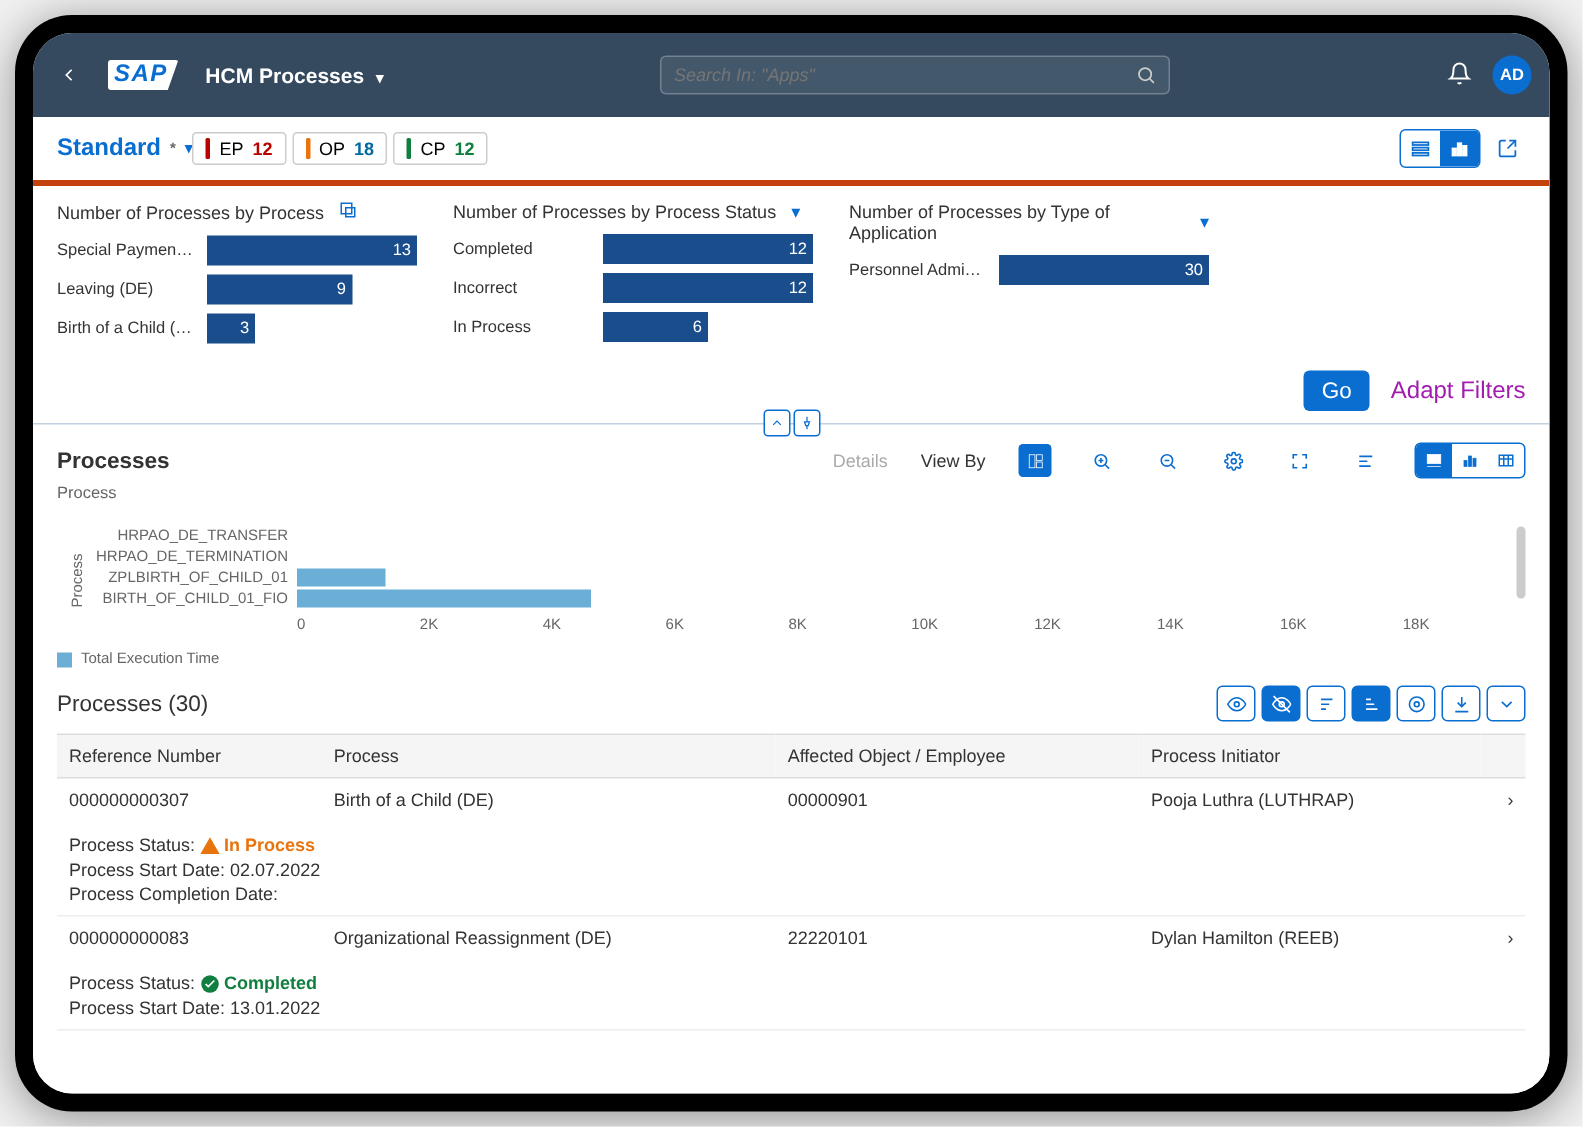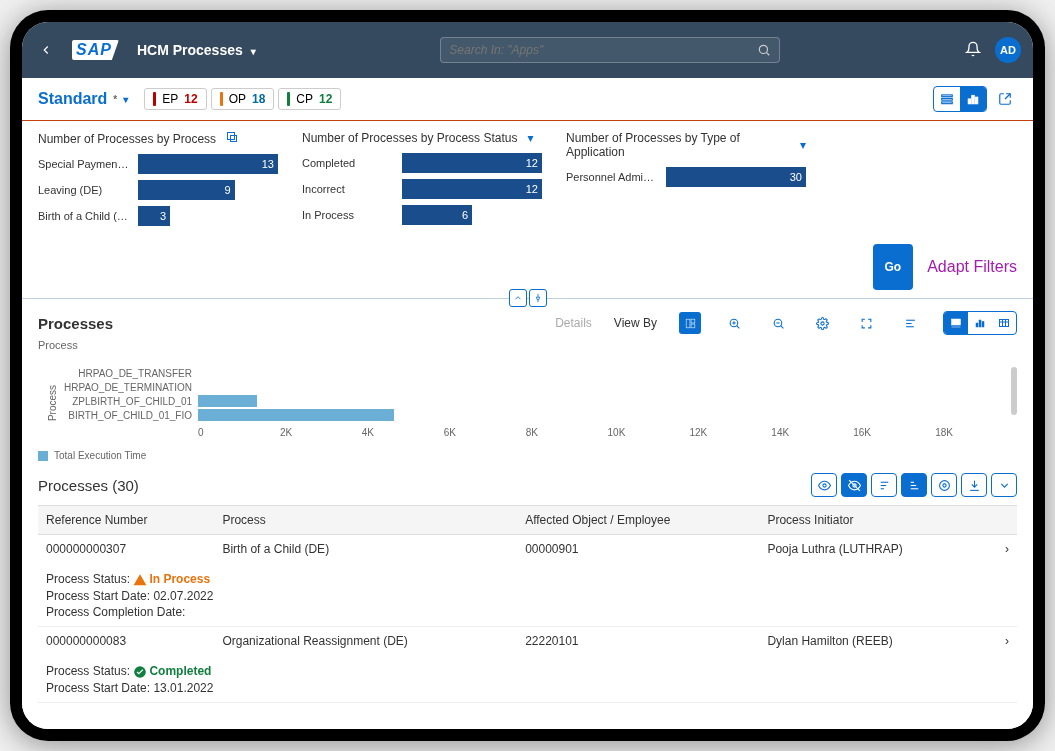--- a/index.html
+++ b/index.html
@@ -34,26 +34,26 @@
     border-radius:4px; display:flex; align-items:center; padding:0 8px; color:#ccc;
   }
   .search-box input { background:transparent;border:none;outline:none;color:#fff;font-style:italic;flex:1;font-size:12px;}
   .search-box svg{width:14px;height:14px;stroke:#ccc;}
   .shell-right { display:flex; align-items:center; gap:14px;}
   .bell svg{width:16px;height:16px;stroke:#fff;}
   .avatar {width:26px;height:26px;border-radius:50%;background:#0a6ed1;color:#fff;display:flex;align-items:center;justify-content:center;font-size:11px;font-weight:bold;}
   
   .content { flex:1; overflow-y:auto; background:#fff; }
   .toolbar {
-    display:flex;align-items:center;padding:8px 16px;border-bottom:1px solid #c2410c;
+    display:flex;align-items:center;padding:8px 16px;border-bottom:4px solid #c2410c;
   }
   .variant { color:#0a6ed1; font-size:16px; font-weight:600; display:flex;align-items:center;gap:6px;}
   .variant sup{color:#666;font-size:10px;}
   .variant .caret{font-size:10px;color:#0a6ed1;}
-  .chips { display:flex; gap:4px; margin-left:16px;text-align:right;}
+  .chips { display:flex; gap:4px; text-align:right;}
   .chip { border:1px solid #ccc; display:flex;align-items:center;padding:3px 8px;font-size:12px;border-radius:3px;gap:6px;}
   .chip .bar { width:3px;height:14px;border-radius:1px;}
   .chip .bar.red{background:#bb0000;}
   .chip .bar.orange{background:#e9730c;}
   .chip .bar.green{background:#107e3e;}
   .chip .val.red{color:#bb0000;font-weight:600;}
   .chip .val.orange{color:#0369a1;font-weight:600;}
   .chip .val.green{color:#107e3e;font-weight:600;}
   .toolbar-right { margin-left:auto; display:flex; gap:6px;align-items:center;}
   .seg { display:flex; border:1px solid #0a6ed1;border-radius:4px;overflow:hidden;}
@@ -66,21 +66,21 @@
   .filters-row{display:flex;gap:24px;padding:10px 16px 6px;}
   .filter-chart{flex:0 0 240px;}
   .fc-title{font-size:12px;color:#333;margin-bottom:8px;display:flex;align-items:center;gap:10px;}
   .fc-title .exp{color:#0a6ed1;cursor:pointer;}
   .fc-title svg{width:12px;height:12px;stroke:#0a6ed1;}
   .fc-bar-row{display:flex;align-items:center;margin-bottom:6px;font-size:11px;}
   .fc-label{width:100px;white-space:nowrap;overflow:hidden;text-overflow:ellipsis;color:#333;}
   .fc-bar-track{flex:1;height:20px;position:relative;}
   .fc-bar{height:100%;background:#1a4d8c;color:#fff;display:flex;align-items:center;justify-content:flex-end;padding-right:4px;font-size:11px;}
   .filter-footer{display:flex;justify-content:flex-end;padding:6px 16px 8px;gap:14px;align-items:center;}
-  .btn-primary{background:#0a6ed1;color:#fff;border:none;padding:16px 12px;border-radius:4px;font-weight:700;font-size:12px;cursor:pointer;}
+  .btn-primary{background:#0a6ed1;color:#fff;border:none;padding:5px 12px;border-radius:4px;font-weight:400;font-size:15px;cursor:pointer;}
   .link{color:#a21caf;font-size:16px;cursor:pointer;}
   .divider-line{position:relative;height:0;border-top:1px solid #c0d0e0;margin:0 0;}
   .divider-ctrl{position:absolute;left:50%;top:-10px;transform:translateX(-50%);display:flex;gap:2px;}
   .divider-ctrl div{width:18px;height:18px;border:1px solid #0a6ed1;border-radius:3px;background:#fff;display:flex;align-items:center;justify-content:center;}
   .divider-ctrl svg{width:10px;height:10px;stroke:#0a6ed1;fill:none;}
   
   .section{padding:12px 16px;}
   .section-header{display:flex;align-items:center;margin-bottom:4px;}
   .section-title{font-size:15px;color:#333;font-weight:600;}
   .section-sub{font-size:11px;color:#666;margin-top:4px;margin-bottom:8px;}

